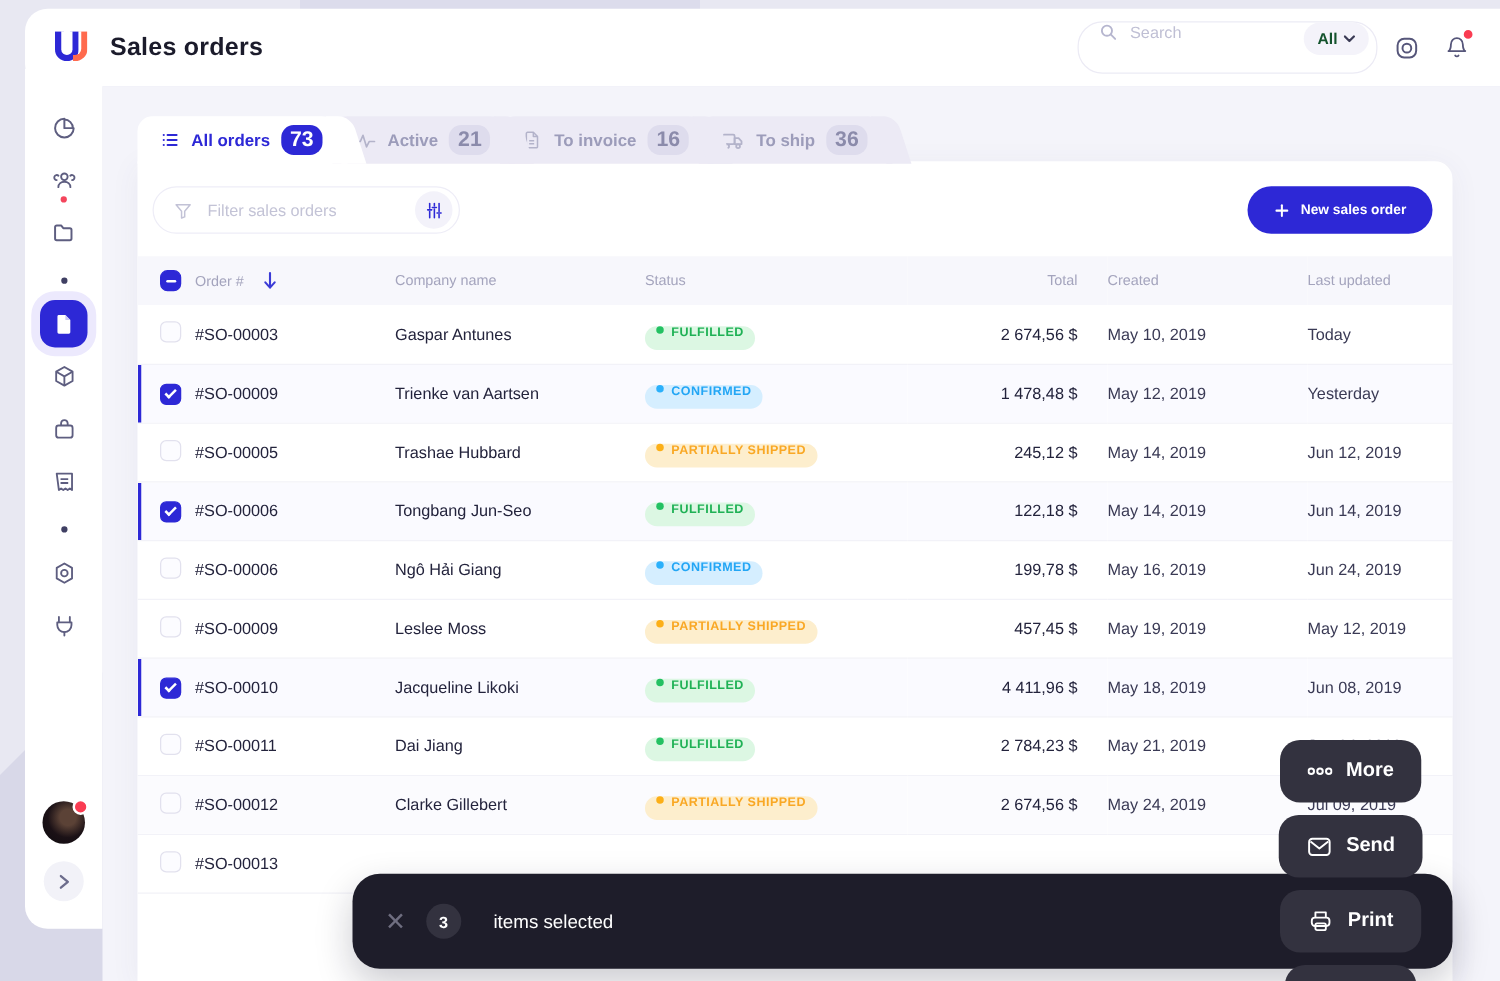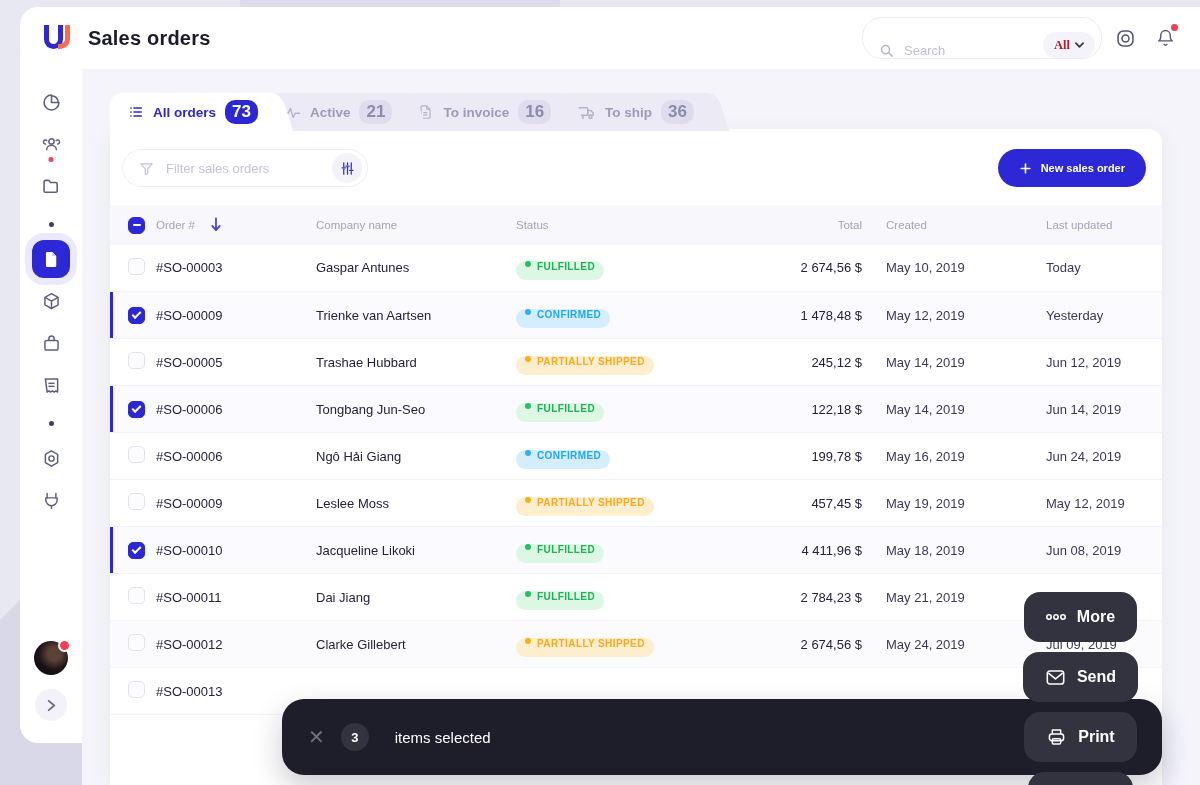--- a/index.html
+++ b/index.html
@@ -36,33 +36,33 @@
   }
   .logo .swoosh {
     position: absolute; left: 16px; top: 2px; width: 12px; height: 24px;
     border: 5px solid #ff6a4d; border-left: none; border-top: none;
     border-radius: 0 0 10px 0;
   }
   .page-title { font-size: 20px; font-weight: bold; color: #1b1b2b; letter-spacing: .2px;}
 
   .top-right { margin-left: auto; display: flex; align-items: center; gap: 6px; padding-right: 18px;}
   .searchbox {
-    display: flex; align-items: flex-end; gap: 10px;
+    display: flex; align-items: flex-start; gap: 10px;
     width: 240px; height: 42px; border: 1.5px solid #ecebf5; border-radius: 20px;
     padding: 0 6px 0 16px; background: #fff;
   }
   .searchbox input {
     border: none; outline: none; font-size: 13px; color: #3b3b50;
     width: 120px; background: transparent; font-family: "Liberation Sans", sans-serif;
   }
   .searchbox input::placeholder { color: #bfbfd4; }
   .sel-all {
     margin-left: auto; display: flex; align-items: center; gap: 5px;
     background: #f4f3fa; border-radius: 14px; height: 26px; padding: 0 11px;
-    font-size: 12.5px; color: #b91c1c; font-weight: bold; font-family: Liberation Serif, serif;
+    font-size: 12.5px; color: #14532d; font-weight: bold;
   }
   .icon-btn {
     width: 34px; height: 34px; border-radius: 50%; background: #fff;
     display: flex; align-items: center; justify-content: center; position: relative;
   }
   .dot-badge {
     position: absolute; right: 2px; top: 1px; width: 11px; height: 11px;
     background: #fa3c52; border-radius: 50%; border: 2px solid #fff;
   }
 

